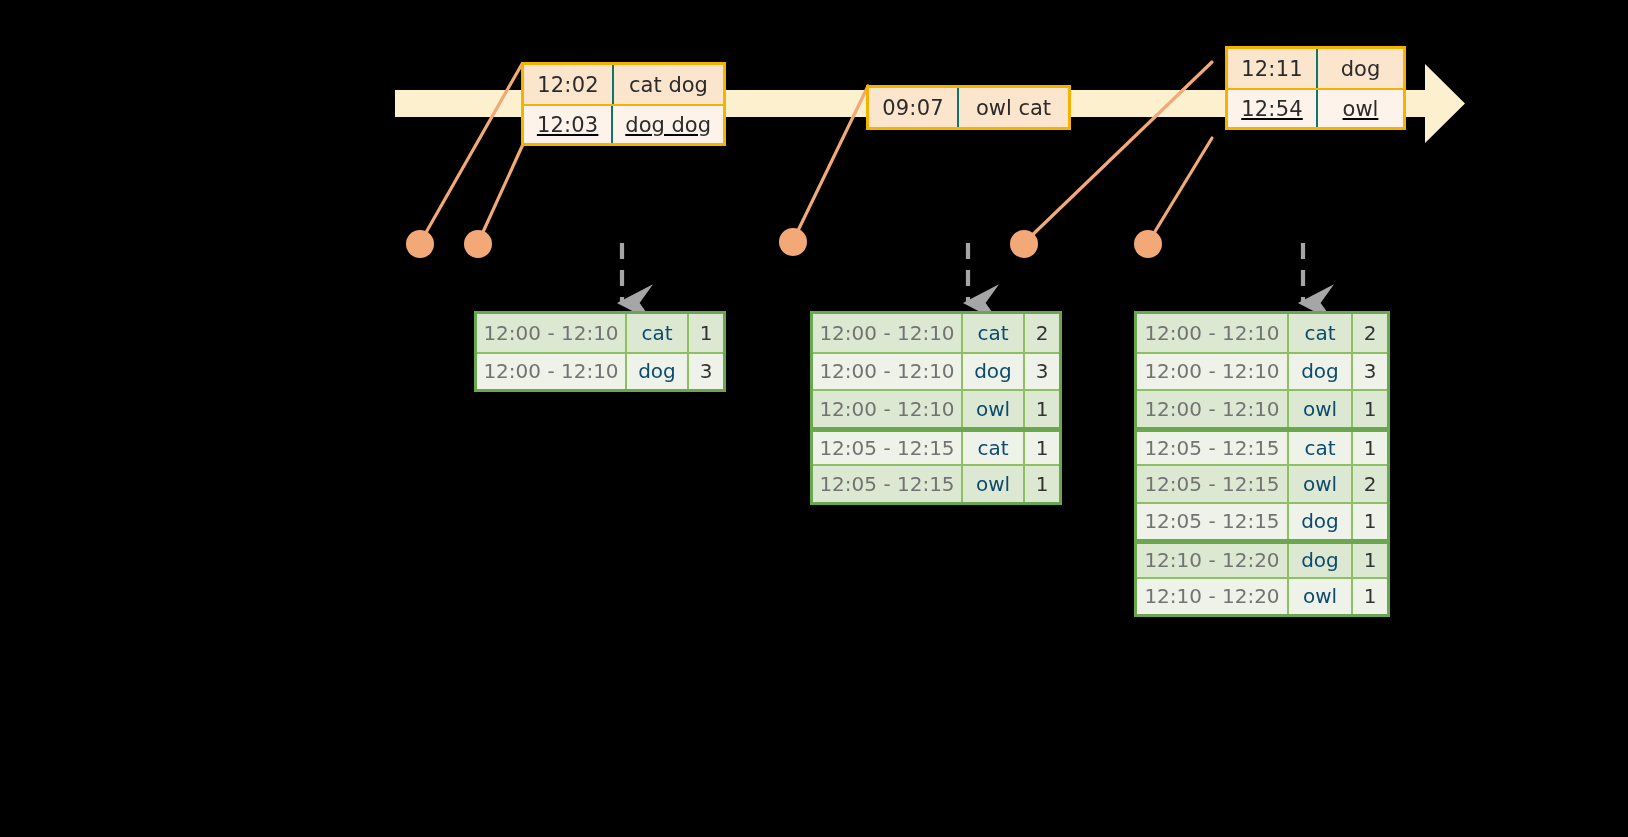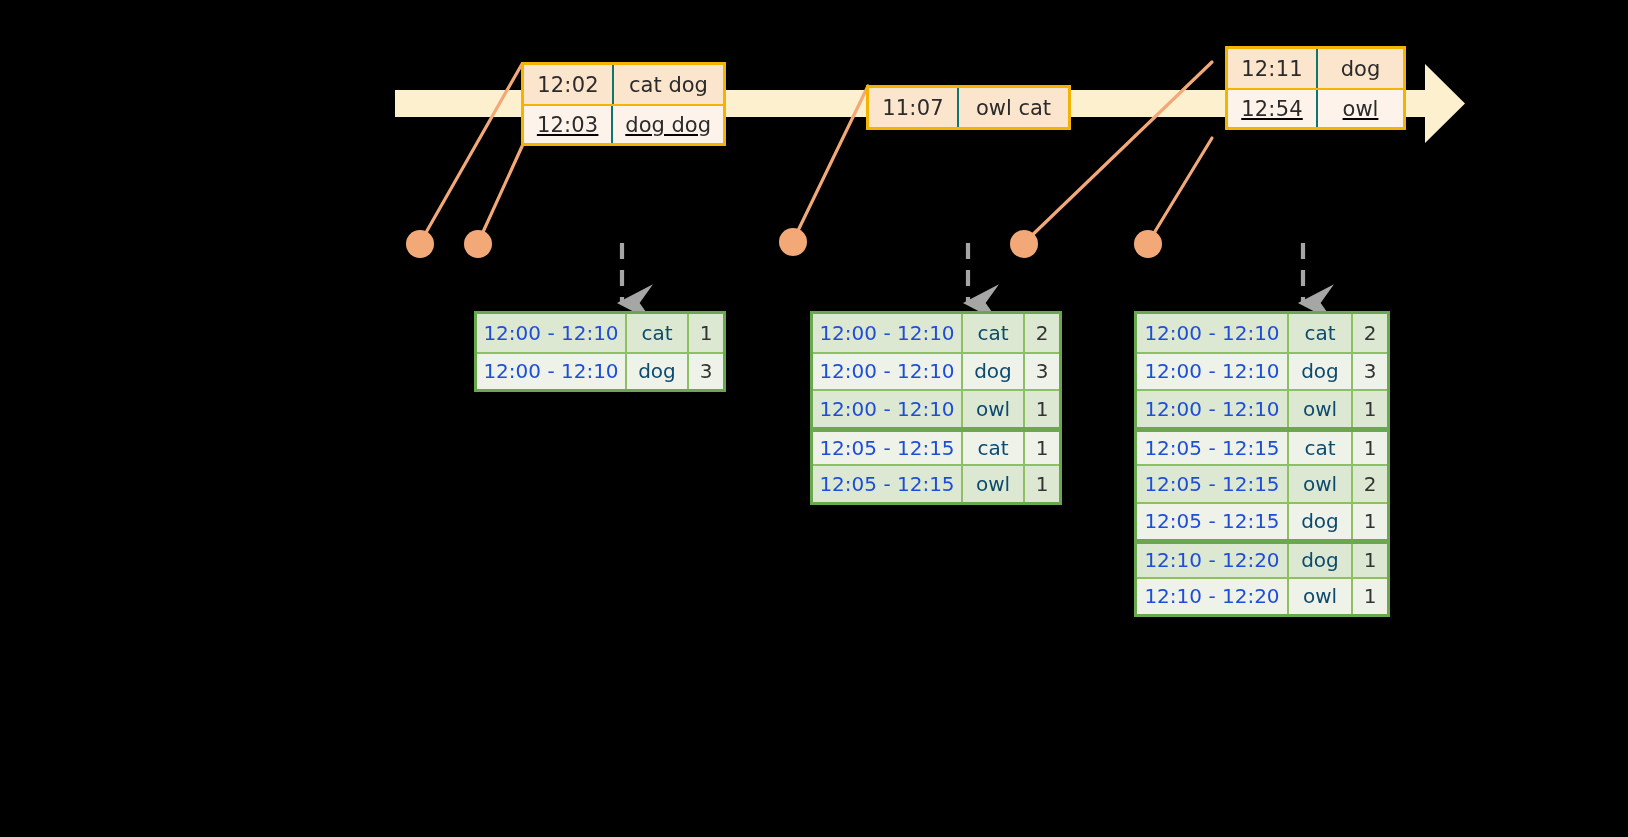--- a/index.html
+++ b/index.html
@@ -84,21 +84,21 @@
   .grow.groupend + .grow { border-top: 5px solid #6aa84f; }
   .grow.a { background: #dde8d2; }
   .grow.b { background: #eef2e9; }
   .gwin {
     box-sizing: border-box;
     border-right: 2px solid #8cc063;
     display: flex;
     align-items: center;
     justify-content: center;
     font-size: 20px;
-    color: #1d4ed8;
+    color: #737373;
     white-space: nowrap;
   }
   .gkey {
     box-sizing: border-box;
     border-right: 2px solid #8cc063;
     display: flex;
     align-items: center;
     justify-content: center;
     font-size: 20px;
     color: #0c4a6e;
@@ -175,21 +175,21 @@
       <div class="evt-words">cat dog</div>
     </div>
     <div class="evt-row plain">
       <div class="evt-time">12:03</div>
       <div class="evt-words">dog dog</div>
     </div>
   </div>
 
   <div class="evt-group" id="evt-group-2" style="left:866px; top:85px; width:205px;">
     <div class="evt-row shade">
-      <div class="evt-time">11:07</div>
+      <div class="evt-time">09:07</div>
       <div class="evt-words">owl cat</div>
     </div>
   </div>
 
   <div class="evt-group" id="evt-group-3" style="left:1211px; top:46px; width:181px;margin-left:14px;">
     <div class="evt-row shade">
       <div class="evt-time">12:11</div>
       <div class="evt-words">dog</div>
     </div>
     <div class="evt-row plain">

